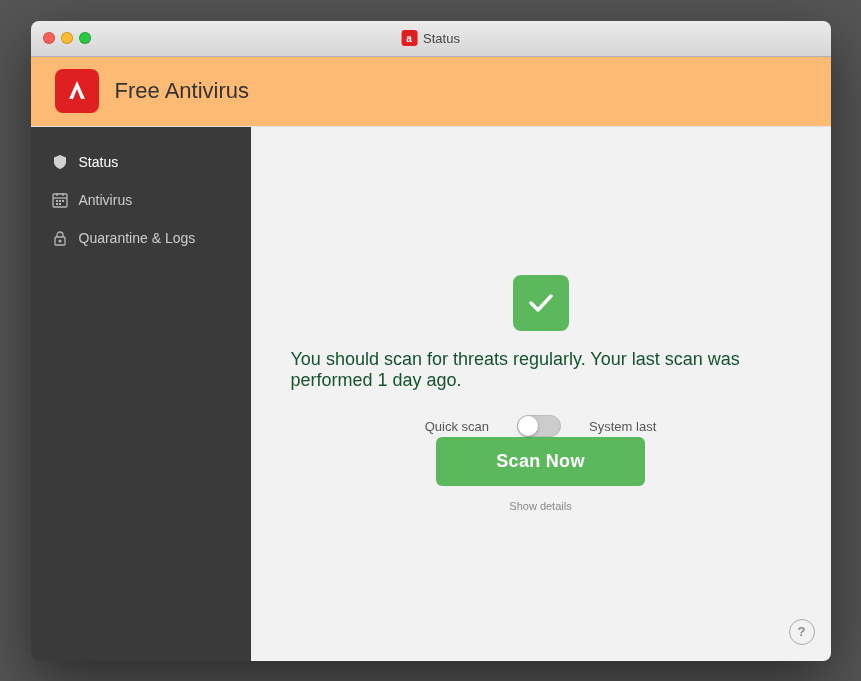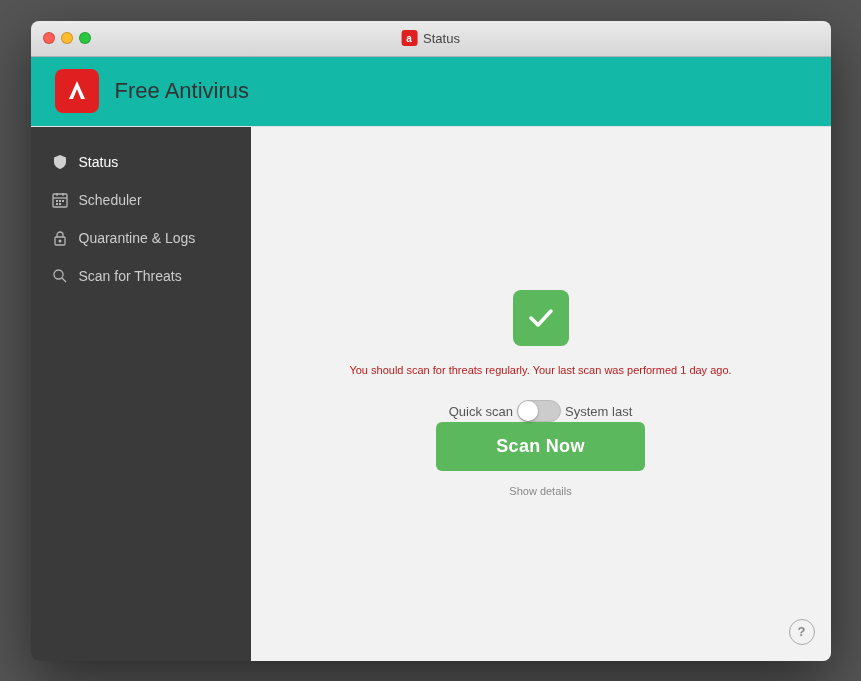--- a/index.html
+++ b/index.html
@@ -73,21 +73,21 @@
     }
 
     .title-icon span {
       color: white;
       font-size: 10px;
       font-weight: bold;
     }
 
     
     .app-header {
-      background: #14b8a6;
+      background: #fdba74;
       padding: 0 24px;
       height: 70px;
       display: flex;
       align-items: center;
       gap: 16px;
       border-bottom: 1px solid #e0e0e0;
       flex-shrink: 0;
     }
 
     .logo-box {
@@ -187,30 +187,30 @@
     }
 
     .status-title {
       font-size: 20px;
       font-weight: 500;
       color: #222;
       margin-bottom: 10px;
     }
 
     .status-desc {
-      font-size: 11px;
-      color: #b91c1c;
+      font-size: 18px;
+      color: #14532d;
       margin-bottom: 24px;
-      text-align: right;
+      text-align: left;
     }
 
     .scan-toggle-row {
       display: flex;
       align-items: center;
-      gap: 4px;
+      gap: 28px;
     }
 
     .scan-label {
       font-size: 13px;
       color: #555;
     }
 
     
     .toggle-switch {
       width: 44px;
@@ -320,41 +320,32 @@
               <line x1="1" y1="6" x2="15" y2="6" stroke="#ccc" stroke-width="1.3"></line>
               <line x1="5" y1="1" x2="5" y2="4" stroke="#ccc" stroke-width="1.3"></line>
               <line x1="11" y1="1" x2="11" y2="4" stroke="#ccc" stroke-width="1.3"></line>
               <rect x="4" y="8" width="2" height="2" fill="#ccc"></rect>
               <rect x="7" y="8" width="2" height="2" fill="#ccc"></rect>
               <rect x="10" y="8" width="2" height="2" fill="#ccc"></rect>
               <rect x="4" y="11" width="2" height="2" fill="#ccc"></rect>
               <rect x="7" y="11" width="2" height="2" fill="#ccc"></rect>
             </svg>
           </span>
-          <span>Scheduler</span>
+          <span>Antivirus</span>
         </div>
         <div class="nav-item">
           <span class="nav-icon">
             <svg width="16" height="16" viewBox="0 0 16 16" fill="none">
               <rect x="3" y="7" width="10" height="8" rx="1" stroke="#ccc" stroke-width="1.3" fill="none"></rect>
               <path d="M5 7V5a3 3 0 016 0v2" stroke="#ccc" stroke-width="1.3" fill="none"></path>
               <circle cx="8" cy="11" r="1.5" fill="#ccc"></circle>
             </svg>
           </span>
           <span>Quarantine &amp; Logs</span>
         </div>
-        <div class="nav-item">
-          <span class="nav-icon">
-            <svg width="16" height="16" viewBox="0 0 16 16" fill="none">
-              <circle cx="6.5" cy="6.5" r="4.5" stroke="#ccc" stroke-width="1.3"></circle>
-              <line x1="10" y1="10" x2="14" y2="14" stroke="#ccc" stroke-width="1.3"></line>
-            </svg>
-          </span>
-          <span>Scan for Threats</span>
-        </div>
       </div>
 
       <div class="main-content">
         <div class="status-icon-wrap">
           <svg viewBox="0 0 32 32" fill="none">
             <path d="M6 16L13 23L26 9" stroke="white" stroke-width="3.5" stroke-linecap="round" stroke-linejoin="round"></path>
           </svg>
         </div>
 
         <div class="status-desc">You should scan for threats regularly. Your last scan was performed 1 day ago.</div>

